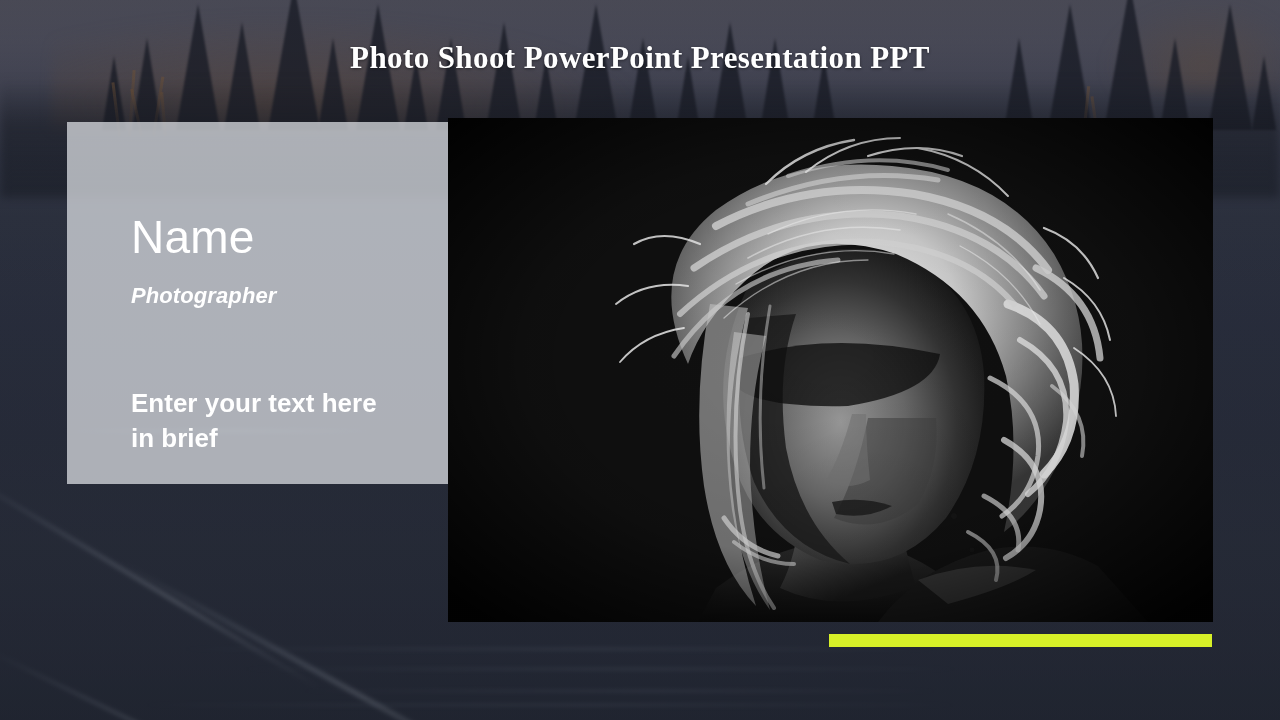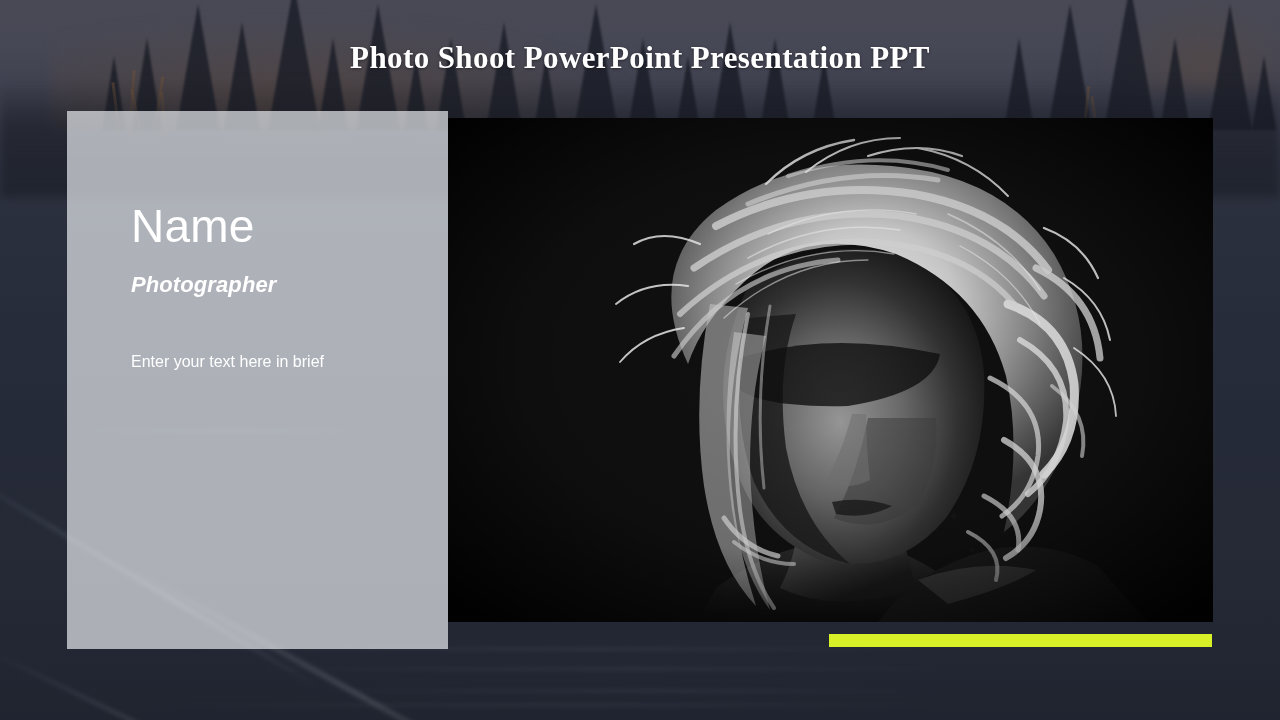--- a/index.html
+++ b/index.html
@@ -142,23 +142,23 @@
     font-size: 31px;
     letter-spacing: 0.4px;
     text-shadow: 0 1px 3px rgba(0,0,0,0.45);
     white-space: nowrap;
   }
 
   
   .text-panel {
     position: absolute;
     left: 67px;
-    top: 111px;
+    top: 122px;
     width: 381px;
-    height: 538px;
+    height: 362px;
     background: rgba(231, 233, 238, 0.70);
     box-sizing: border-box;
     padding: 92px 40px 0 64px;
   }
   .name {
     color: #ffffff;
     font-size: 46px;
     font-weight: 300;
     line-height: 1.04;
     letter-spacing: 0.2px;
@@ -167,24 +167,24 @@
     color: #ffffff;
     font-size: 22px;
     font-style: italic;
     font-weight: 600;
     line-height: 1.3;
     margin-top: 20px;
     letter-spacing: 0.1px;
   }
   .brief {
     color: #ffffff;
-    font-size: 16px;
-    font-weight: 400;
+    font-size: 26px;
+    font-weight: 700;
     line-height: 1.34;
-    margin-top: 52px;
+    margin-top: 76px;
     max-width: 262px;
   }
 
   
   .photo-frame {
     position: absolute;
     left: 448px;
     top: 118px;
     width: 765px;
     height: 504px;

